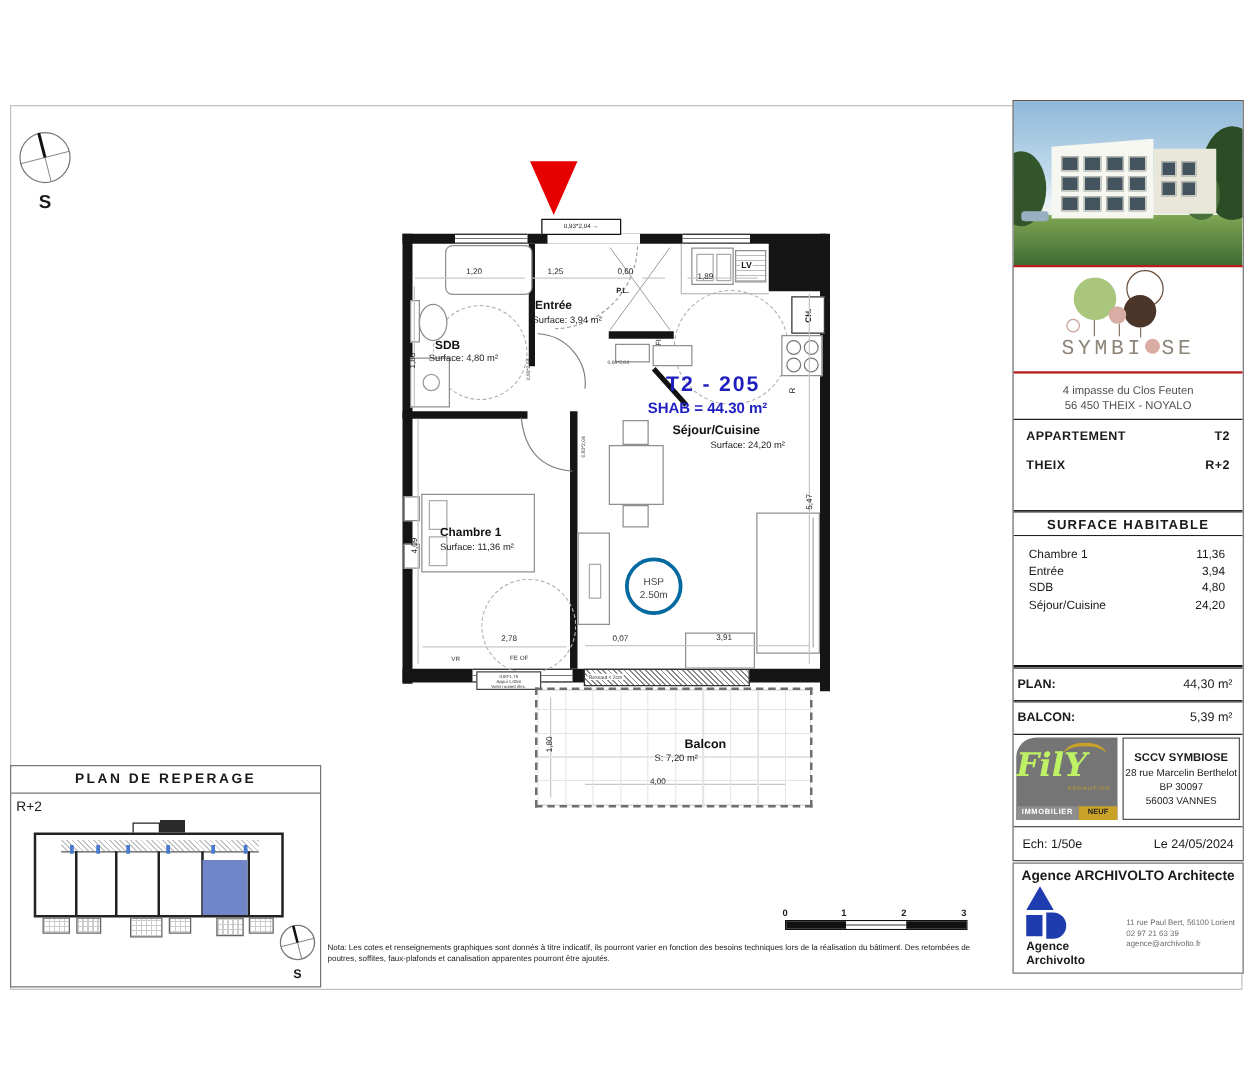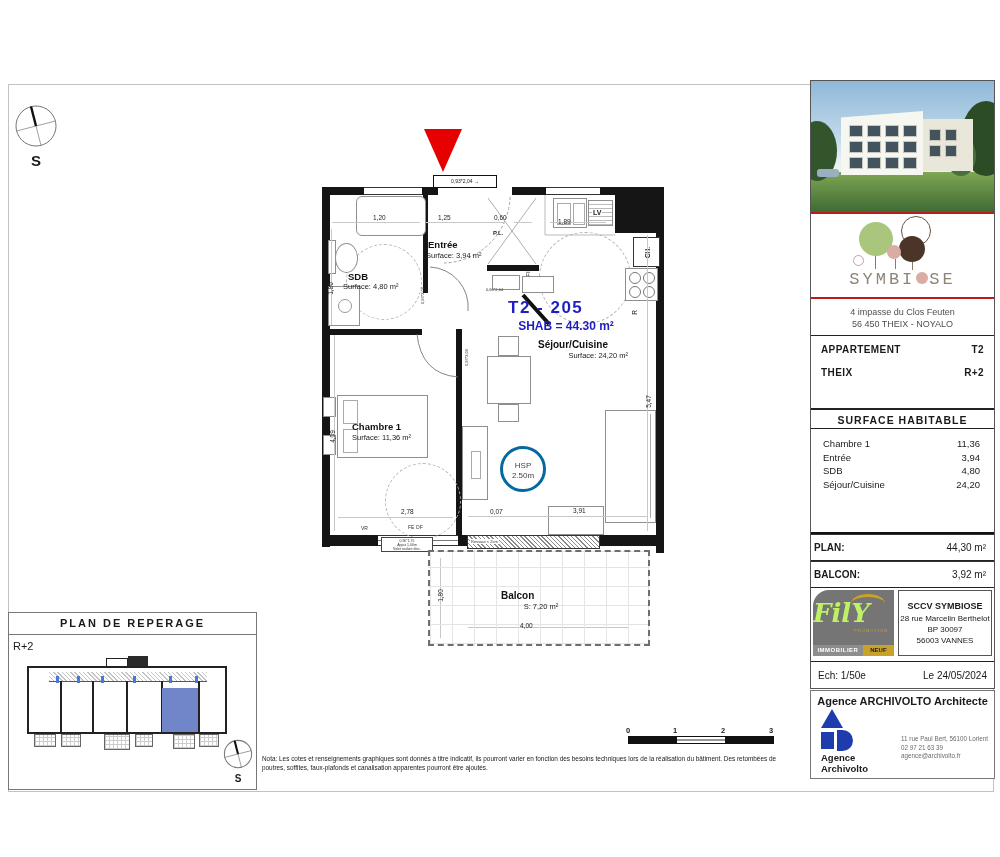--- a/index.html
+++ b/index.html
@@ -191,21 +191,21 @@
     <div class="furn" style="left:174px;top:92px;width:28px;height:15px;"></div>
     <div class="furn" style="left:204px;top:93px;width:32px;height:17px;"></div>
     <div class="lbl" style="left:175px;top:47px;font-size:6px;font-weight:bold;">P.L.</div>
 
     <div class="lbl room-name" style="left:30px;top:88px;">SDB</div>
     <div class="lbl room-surf" style="left:25px;top:99px;">Surface: 4,80 m²</div>
     <div class="lbl room-name" style="left:110px;top:56px;">Entrée</div>
     <div class="lbl room-surf" style="left:108px;top:68px;">Surface: 3,94 m²</div>
     <div class="lbl room-name" style="left:34px;top:238px;">Chambre 1</div>
     <div class="lbl room-surf" style="left:34px;top:250px;">Surface: 11,36 m²</div>
-    <div class="lbl blue" style="left:190px;top:115px;width:125px;text-align:left;font-size:17px;letter-spacing:1.5px;">T2 - 205</div>
+    <div class="lbl blue" style="left:190px;top:115px;width:125px;text-align:center;font-size:17px;letter-spacing:1.5px;">T2 - 205</div>
     <div class="lbl blue" style="left:178px;top:136px;width:140px;text-align:center;font-size:12px;">SHAB = 44.30 m²</div>
     <div class="lbl room-name" style="left:200px;top:156px;width:110px;text-align:center;font-size:10px;">Séjour/Cuisine</div>
     <div class="lbl room-surf" style="left:200px;top:168px;width:110px;text-align:right;">Surface: 24,20 m²</div>
 
     <div>
       <div class="dimline" style="left:14px;top:39px;width:88px;height:1px;"></div>
       <div class="dimline" style="left:108px;top:39px;width:80px;height:1px;"></div>
       <div class="dimline" style="left:196px;top:39px;width:18px;height:1px;"></div>
       <div class="dimline" style="left:232px;top:39px;width:56px;height:1px;"></div>
       <div class="dimline" style="left:13px;top:46px;width:1px;height:96px;"></div>
@@ -236,21 +236,21 @@
       <div class="lbl tinylbl" style="left:168px;top:104px;">0,60*2,04</div>
     </div>
 
     <div class="abs" style="left:63px;top:354px;width:52px;height:15px;background:#fff;border:1px solid #444;box-sizing:border-box;text-align:center;font-size:3.5px;line-height:4.2px;padding-top:1px;color:#333;">
       <div>0,90*1,75</div>
       <div>Appui 1,00m</div>
       <div>Volet roulant élec.</div>
     </div>
 
     <div class="abs tile" style="left:110px;top:367px;width:222px;height:96px;border:2px dashed #6e6e6e;box-sizing:border-box;">
-      <div class="lbl room-name" style="left:71px;top:38px;width:80px;text-align:left;font-size:10px;">Balcon</div>
+      <div class="lbl room-name" style="left:71px;top:38px;width:80px;text-align:right;font-size:10px;">Balcon</div>
       <div class="lbl room-surf" style="left:71px;top:50px;width:80px;text-align:center;">S: 7,20 m²</div>
       <div class="lbl dim vert" style="left:4px;top:40px;">1,80</div>
       <div class="lbl dim" style="left:90px;top:70px;">4,00</div>
     </div>
     <div class="lbl tinylbl" style="left:152px;top:356px;background:#fff;padding:0 1px;">Ressaut &lt; 2cm</div>
   </div>
 
   <div id="minimap">
     <div class="mm-hdr">PLAN DE REPERAGE</div>
     <div class="abs" style="left:4px;top:27px;font-size:11px;">R+2</div>
@@ -391,21 +391,21 @@
           <span>24,20</span>
         </div>
     </div>
 
     <div class="sect totrow b-bot2">
       <span class="tl">PLAN:</span>
         <span class="tv">44,30 m²</span>
     </div>
     <div class="sect totrow b-bot2">
       <span class="tl">BALCON:</span>
-        <span class="tv">3,92 m²</span>
+        <span class="tv">5,39 m²</span>
     </div>
 
     <div class="sect company b-bot2">
       <div class="fily">
         <div class="fily-roof"></div>
         <div class="fily-name">FilY</div>
         <div class="fily-sub">PROMOTION</div>
         <div class="fily-bar">
           <div class="ib">IMMOBILIER</div>
           <div class="nb">NEUF</div>

